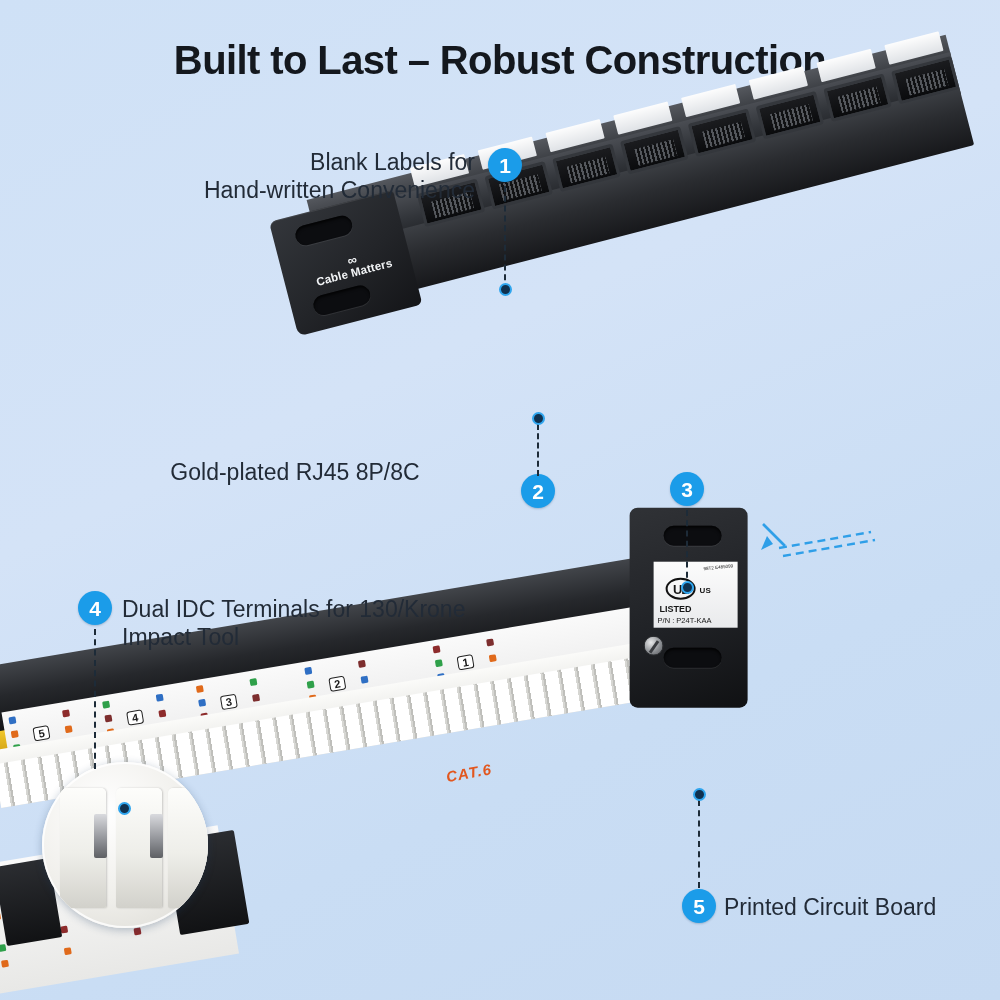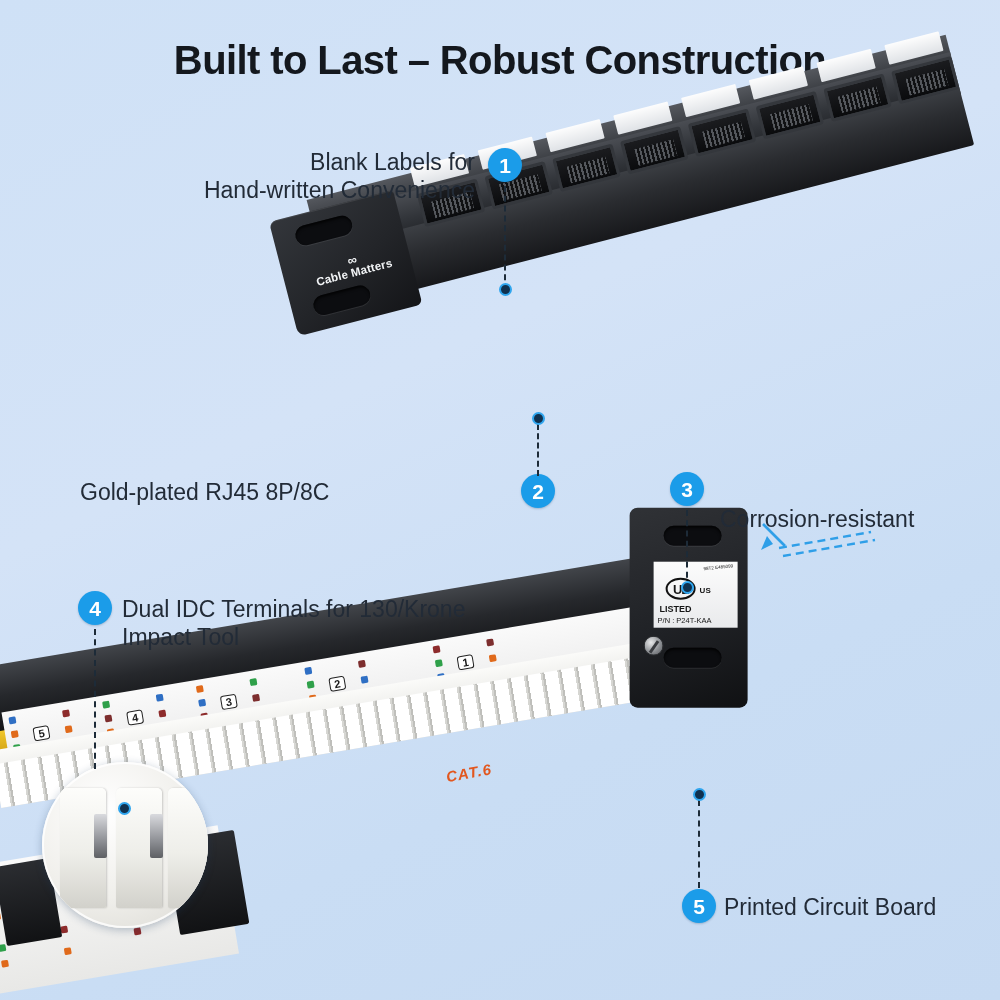--- a/index.html
+++ b/index.html
@@ -356,30 +356,29 @@
 
 <div class="callout">
   <div class="txt" style="position:absolute; left:35px; top:148px; width:440px; text-align:right;">Blank Labels for
 Hand-written Convenience</div>
   <div class="badge" style="left:488px; top:148px;">1</div>
   <div class="leader" style="left:504px; top:186px; height:104px;"></div>
   <div class="dot" style="left:499px; top:283px;"></div>
 </div>
 
 <div class="callout">
-  <div class="txt" style="position:absolute; left:80px; top:478px; width:430px; text-align:left;">Gold-plated RJ45 8P/8C</div>
+  <div class="txt" style="position:absolute; left:80px; top:458px; width:430px; text-align:center;">Gold-plated RJ45 8P/8C</div>
   <div class="badge" style="left:521px; top:474px;">2</div>
   <div class="leader" style="left:537px; top:424px; height:52px;"></div>
   <div class="dot" style="left:532px; top:412px;"></div>
 </div>
 
 <div class="callout">
   <div class="badge" style="left:670px; top:472px;">3</div>
   <div class="txt" style="position:absolute; left:720px; top:477px; width:280px;">
-    <div>Corrosion-resistant</div>
   </div>
   <div class="leader" style="left:686px; top:510px; height:78px;"></div>
   <div class="dot" style="left:681px; top:581px;"></div>
 </div>
 
 <div id="steel-annot">
   <svg width="150" height="50" viewBox="0 0 150 50">
     <line x1="28" y1="4" x2="50" y2="26" stroke="#2f9fe8" stroke-width="2.6"></line>
     <polygon points="26,30 38,24 32,16" fill="#2f9fe8"></polygon>
     <line x1="44" y1="28" x2="136" y2="12" stroke="#2f9fe8" stroke-width="2.4" stroke-dasharray="8 5"></line>

